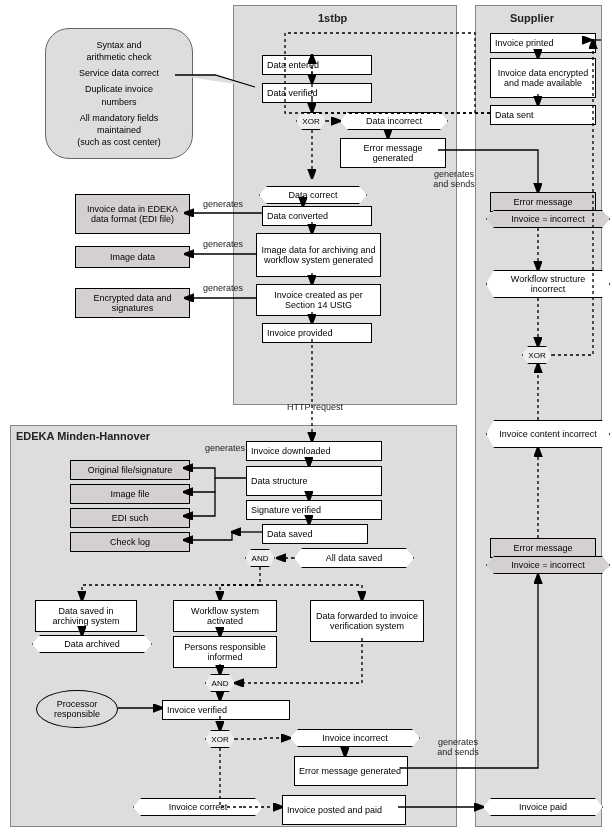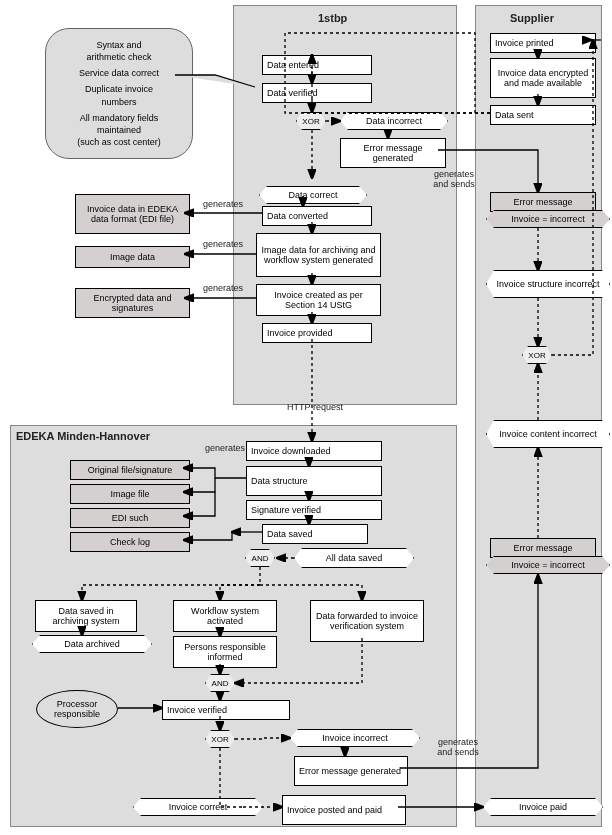--- a/index.html
+++ b/index.html
@@ -107,21 +107,21 @@
 <div class="fn" style="left:490px;top:105px;width:96px;height:14px">
       <span>Data sent</span>
     </div>
 <div class="obj" style="left:490px;top:192px;width:96px;height:14px">
       <span>Error message</span>
     </div>
 <div class="ev grey" style="left:486px;top:210px;width:104px;height:18px">
       <span>Invoice = incorrect</span>
     </div>
 <div class="ev" style="left:486px;top:270px;width:104px;height:28px">
-      <span>Invoice structure incorrect</span>
+      <span>Workflow structure incorrect</span>
     </div>
 <div class="op" style="left:522px;top:346px">
       <span>XOR</span>
     </div>
 <div class="ev" style="left:486px;top:420px;width:104px;height:28px">
       <span>Invoice content incorrect</span>
     </div>
 <div class="obj" style="left:490px;top:538px;width:96px;height:14px">
       <span>Error message</span>
     </div>

